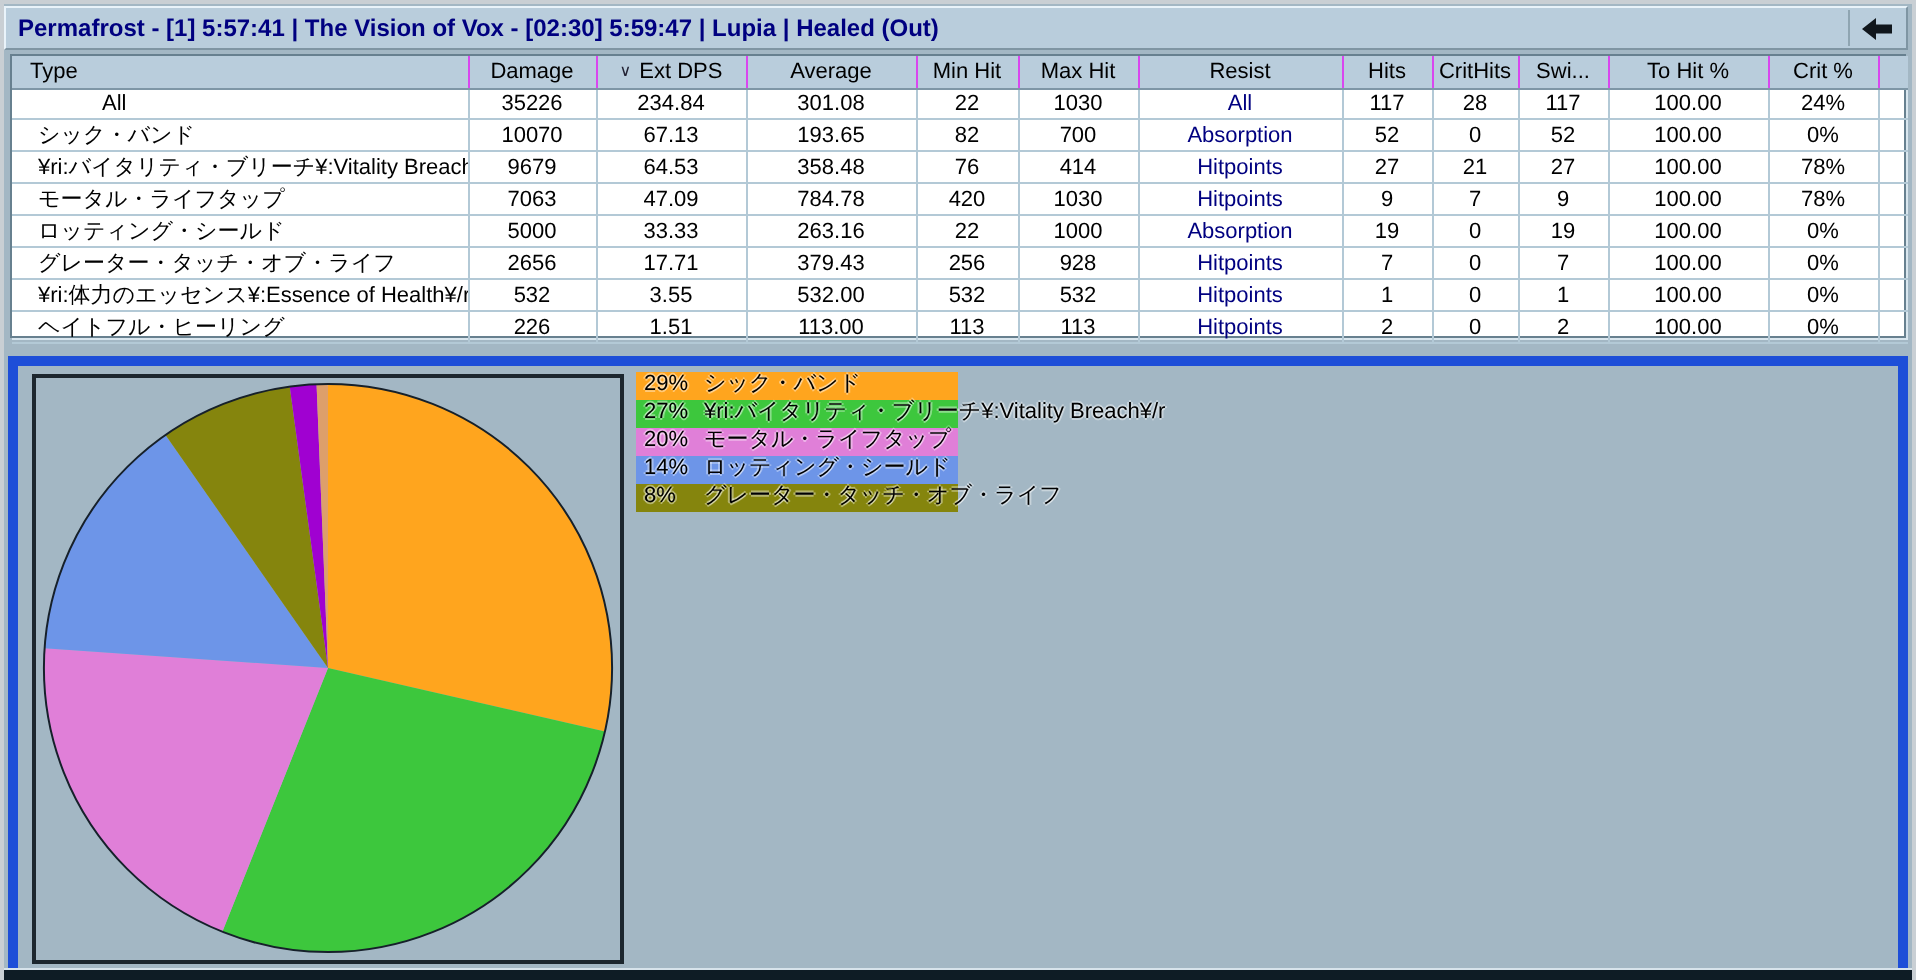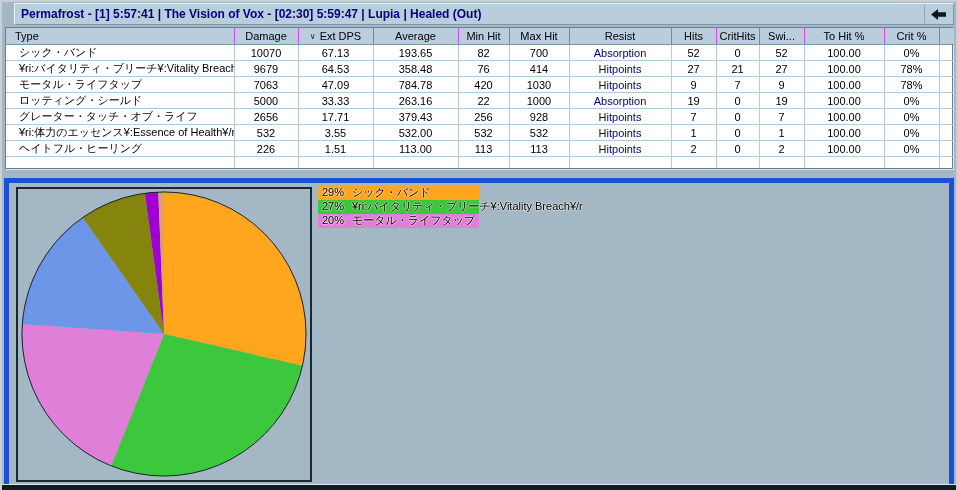--- a/index.html
+++ b/index.html
@@ -3,21 +3,21 @@
 <meta charset="utf-8">
 <style>
   html,body{margin:0;padding:0;background:#6b7f8c;}
   #root{
     position:relative;width:958px;height:490px;box-sizing:border-box;
     background:#A3B7C4;border:2px solid #C9CFD4;border-bottom:none;
     font-family:"Liberation Sans","DejaVu Sans",sans-serif;overflow:hidden;
   }
   
   .titlebar{
-    position:absolute;left:12px;top:1px;right:2px;height:22px;box-sizing:border-box;
+    position:absolute;left:0;top:1px;right:2px;height:22px;box-sizing:border-box;
     background:#B9CDDC;border:1px solid;border-color:#E9F3FA #7F95A3 #7F95A3 #E9F3FA;
     color:#000080;font-weight:bold;font-size:12px;line-height:20px;padding-left:6px;
     white-space:nowrap;
   }
   .back-btn{
     position:absolute;right:1px;top:1px;width:27px;height:18px;
     border-left:1px solid #8FA5B2;display:flex;align-items:center;justify-content:center;
     cursor:pointer;
   }
   
@@ -109,20 +109,35 @@
             <th class="col-resist">Resist</th>
             <th class="col-hits">Hits</th>
             <th class="col-crit_hits">CritHits</th>
             <th class="col-swings">Swi...</th>
             <th class="col-to_hit_pct">To Hit %</th>
             <th class="col-crit_pct">Crit %</th>
             <th></th>
           </tr>
         </thead>
         <tbody>
+          <tr class="summary">
+            <td class="col-type">All</td>
+            <td class="col-damage">35226</td>
+            <td class="col-ext_dps">234.84</td>
+            <td class="col-average">301.08</td>
+            <td class="col-min_hit">22</td>
+            <td class="col-max_hit">1030</td>
+            <td class="col-resist">All</td>
+            <td class="col-hits">117</td>
+            <td class="col-crit_hits">28</td>
+            <td class="col-swings">117</td>
+            <td class="col-to_hit_pct">100.00</td>
+            <td class="col-crit_pct">24%</td>
+            <td></td>
+          </tr>
           <tr>
             <td class="col-type">シック・バンド</td>
             <td class="col-damage">10070</td>
             <td class="col-ext_dps">67.13</td>
             <td class="col-average">193.65</td>
             <td class="col-min_hit">82</td>
             <td class="col-max_hit">700</td>
             <td class="col-resist">Absorption</td>
             <td class="col-hits">52</td>
             <td class="col-crit_hits">0</td>
@@ -250,17 +265,19 @@
           <path d="M148,147 L65.63,28.88 A144,144 0 0 1 128.59,4.31 Z" fill="#85850D"></path>
           <path d="M148,147 L128.59,4.31 A144,144 0 0 1 142.20,3.12 Z" fill="#A001D1"></path>
           <path d="M148,147 L142.20,3.12 A144,144 0 0 1 148.00,3.00 Z" fill="#DD9F6B"></path>
           <circle cx="148" cy="147" r="144" fill="none" stroke="#16202A" stroke-width="1"></circle>
         </svg>
     </div>
     <div class="legend" id="legend">
         <div class="legend-row" style="background: rgb(255, 165, 30);"><span class="pct">29%</span><span>シック・バンド</span></div>
         <div class="legend-row" style="background: rgb(61, 199, 61);"><span class="pct">27%</span><span>¥ri:バイタリティ・ブリーチ¥:Vitality Breach¥/r</span></div>
         <div class="legend-row" style="background: rgb(224, 127, 216);"><span class="pct">20%</span><span>モータル・ライフタップ</span></div>
+        <div class="legend-row" style="background: rgb(109, 149, 232);"><span class="pct">14%</span><span>ロッティング・シールド</span></div>
+        <div class="legend-row" style="background: rgb(133, 133, 13);"><span class="pct">8%</span><span>グレーター・タッチ・オブ・ライフ</span></div>
       </div>
   </div>
 
   <div class="frame-bottom"></div>
 </div>
 
 </body></html>

